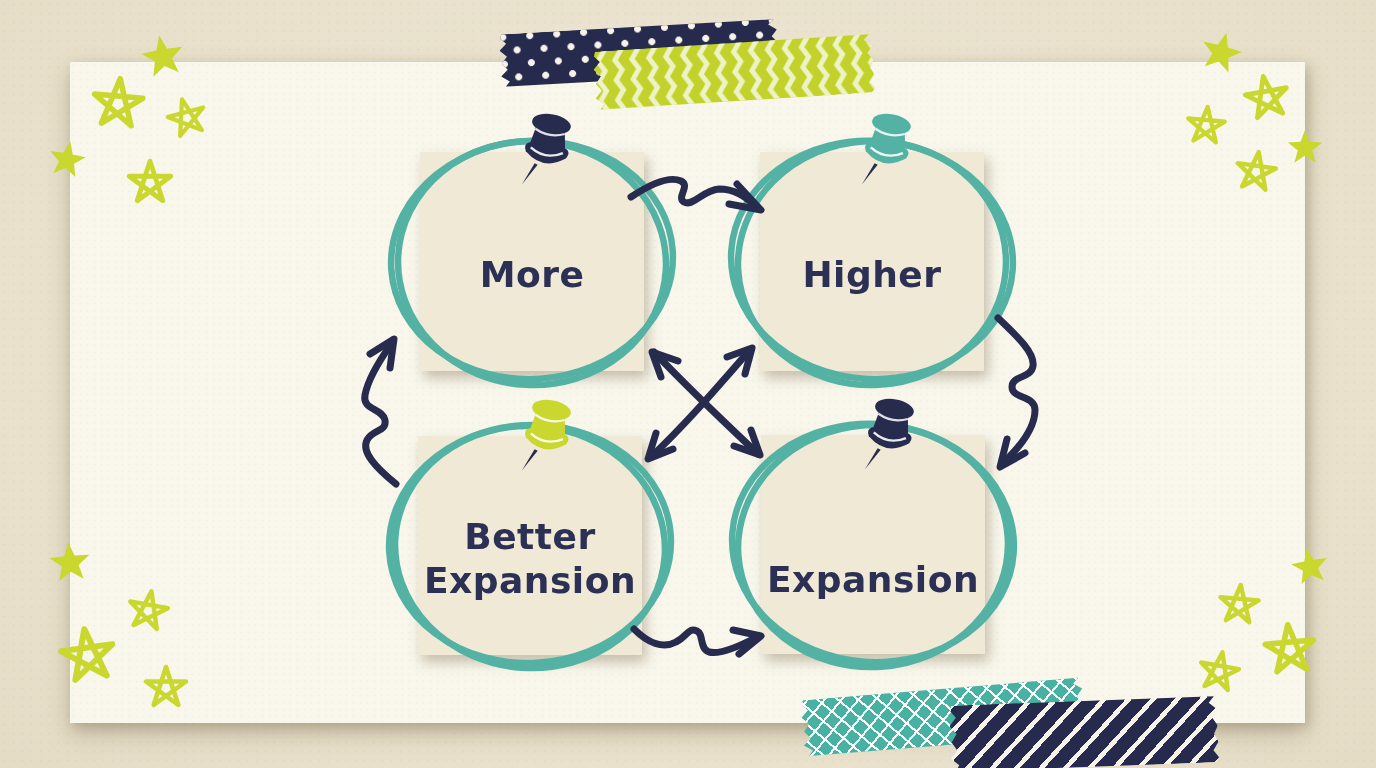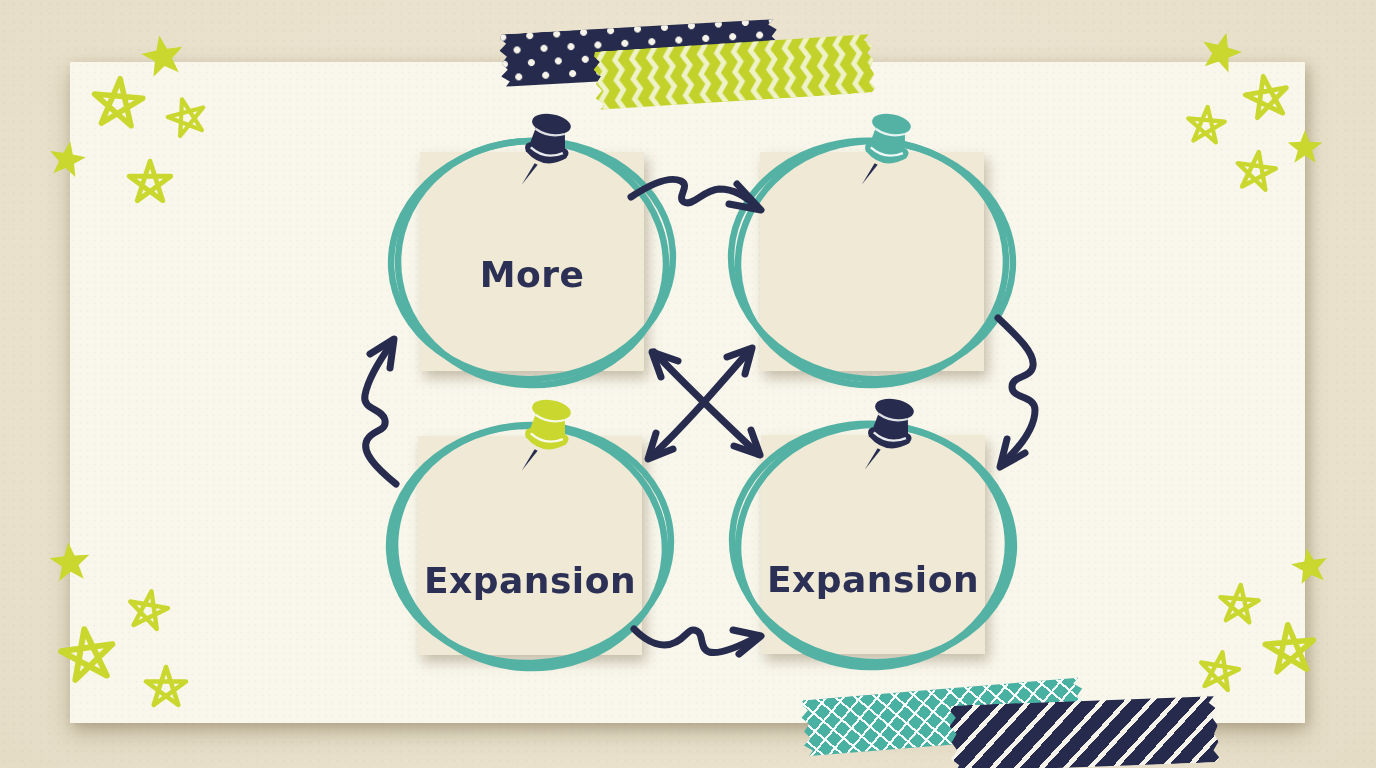--- a/index.html
+++ b/index.html
@@ -158,36 +158,36 @@
     <ellipse cx="150" cy="136" rx="134" ry="122" transform="rotate(3 150 136)"></ellipse>
   </svg>
   <svg class="pin pin-0" style="left: 96px; top: -40px; color: rgb(39, 44, 79);" viewBox="0 0 64 88">
       <use href="#pushpin"></use>
     </svg>
 </div>
 
 <div class="note" style="left:760px;top:152px;">
   <div class="note-paper">
     <div class="note-text">
-      <br>
+      <span>Higher</span><br>
     </div>
   </div>
   <svg class="doodle" width="300" height="266" viewBox="0 0 300 266">
     <ellipse cx="150" cy="133" rx="141" ry="119" transform="rotate(4 150 133)"></ellipse>
     <ellipse cx="150" cy="136" rx="134" ry="122" transform="rotate(-3 150 136)"></ellipse>
   </svg>
   <svg class="pin pin-1" style="left: 96px; top: -40px; color: rgb(83, 178, 163);" viewBox="0 0 64 88">
       <use href="#pushpin"></use>
     </svg>
 </div>
 
 <div class="note" style="left:418px;top:436px;">
   <div class="note-paper">
     <div class="note-text">
-      <br>
+      <span>Better</span><br>
       <span>Expansion</span>
     </div>
   </div>
   <svg class="doodle" width="300" height="266" viewBox="0 0 300 266">
     <ellipse cx="150" cy="133" rx="141" ry="119" transform="rotate(-3 150 133)"></ellipse>
     <ellipse cx="150" cy="136" rx="135" ry="121" transform="rotate(4 150 136)"></ellipse>
   </svg>
   <svg class="pin pin-2" style="left: 98px; top: -38px; color: rgb(201, 215, 47);" viewBox="0 0 64 88">
       <use href="#pushpin"></use>
     </svg>

